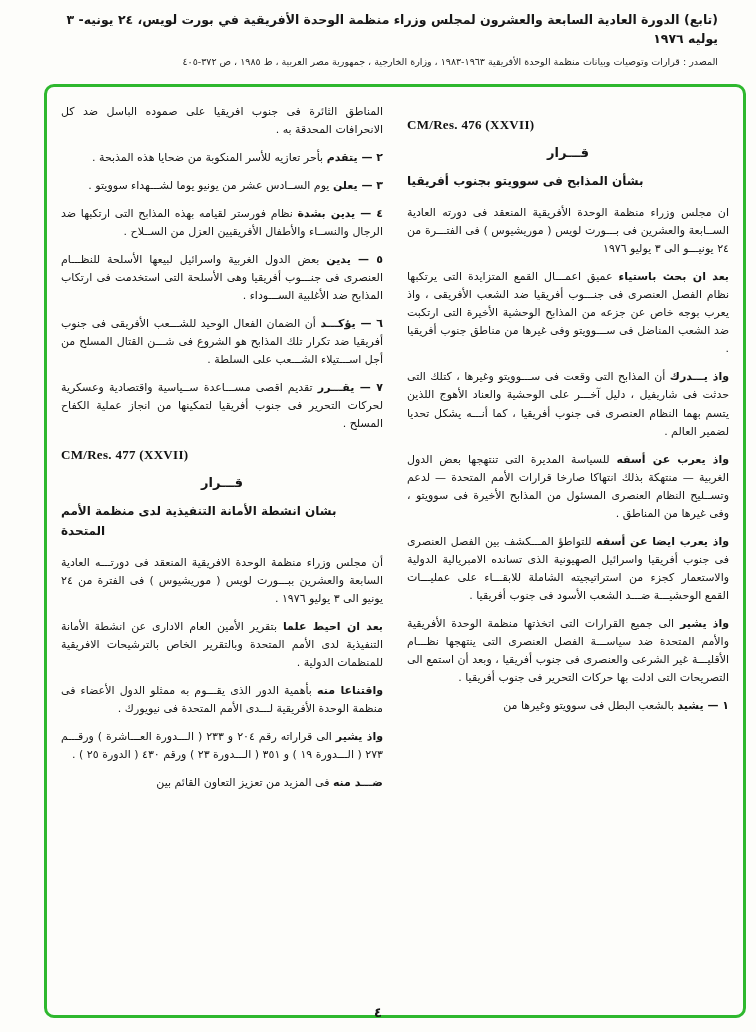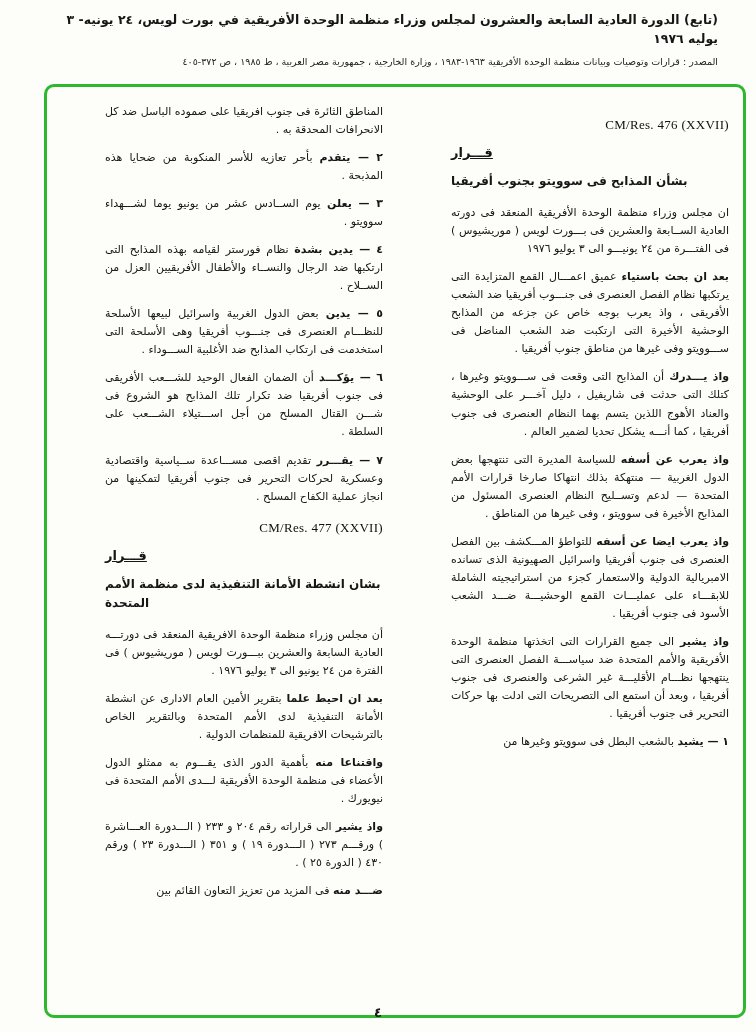--- a/index.html
+++ b/index.html
@@ -15,30 +15,30 @@
   }
   .doc-header { position:absolute; top:10px; right:38px; left:38px; text-align:right; }
   .doc-header .h1 { font-size:12.5px; font-weight:bold; line-height:1.55; }
   .doc-header .h2 { font-size:9.5px; margin-top:7px; color:#1d1d1d; }
   .content-frame {
     position:absolute; top:84px; left:44px; width:668px; height:904px;
     border:3px solid var(--accent, #2eb82e); border-radius:10px;
     padding:16px 14px 8px 14px;
     display:flex; flex-direction:row; gap:24px;
   }
-  .col { flex:1 1 0; min-width:0;margin-left:44px; }
+  .col { flex:1 1 0; min-width:0; }
   .para { font-size:11px; line-height:1.64; text-align:justify; margin:0 0 10px 0; }
   .para .lead { font-weight:bold; }
   .res-code {
-    direction:ltr; text-align:right;
+    direction:ltr; text-align:left;
     font-family:"Liberation Serif","DejaVu Serif",serif;
-    font-size:13px; font-weight:400; letter-spacing:.3px;
+    font-size:13px; font-weight:700; letter-spacing:.3px;
     margin:14px 0 12px 0; color:#101010;
   }
-  .res-title { text-align:left; font-weight:bold; font-size:13px; margin:4px 0 12px 0;text-decoration:underline; }
+  .res-title { text-align:center; font-weight:bold; font-size:13px; margin:4px 0 12px 0; }
   .res-subject { text-align:left; font-weight:bold; font-size:12px; line-height:1.6; margin:0 0 13px 0; }
   .page-number {
     position:absolute; bottom:12px; left:0; right:0;
     text-align:center; font-size:13px; font-weight:bold;
   }
 </style>
 </head>
 <body>
 
 <div class="page">

